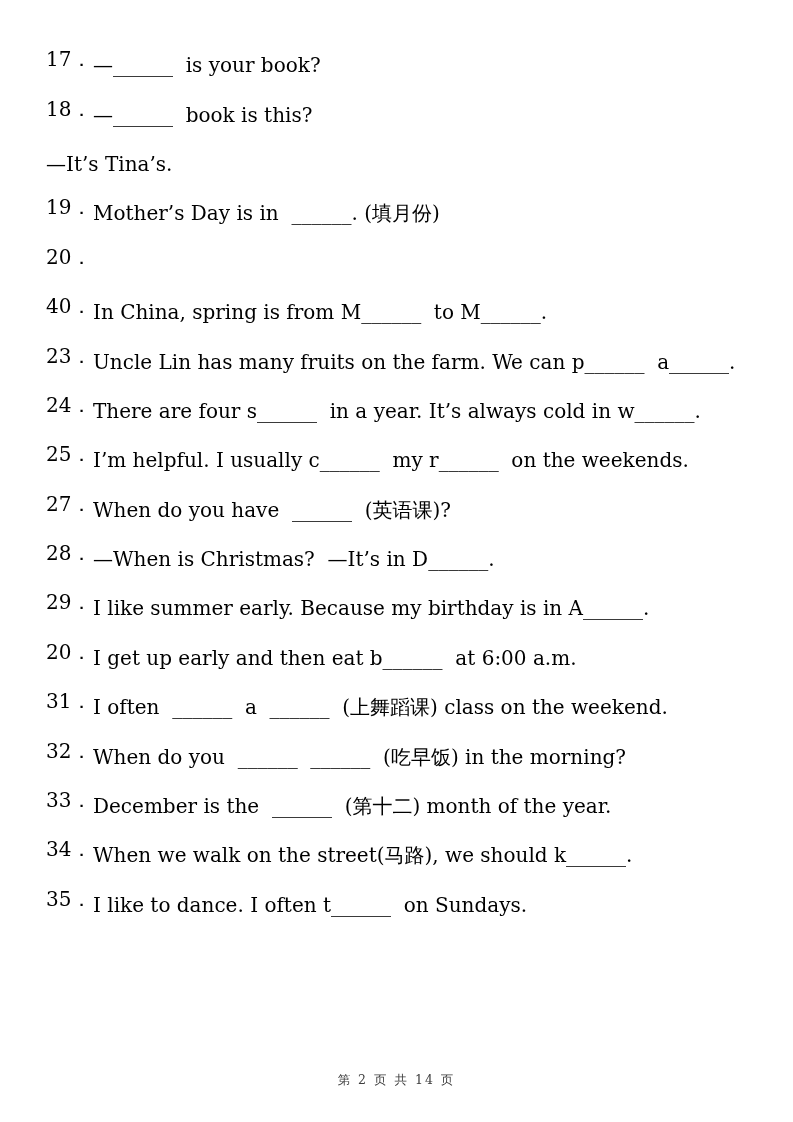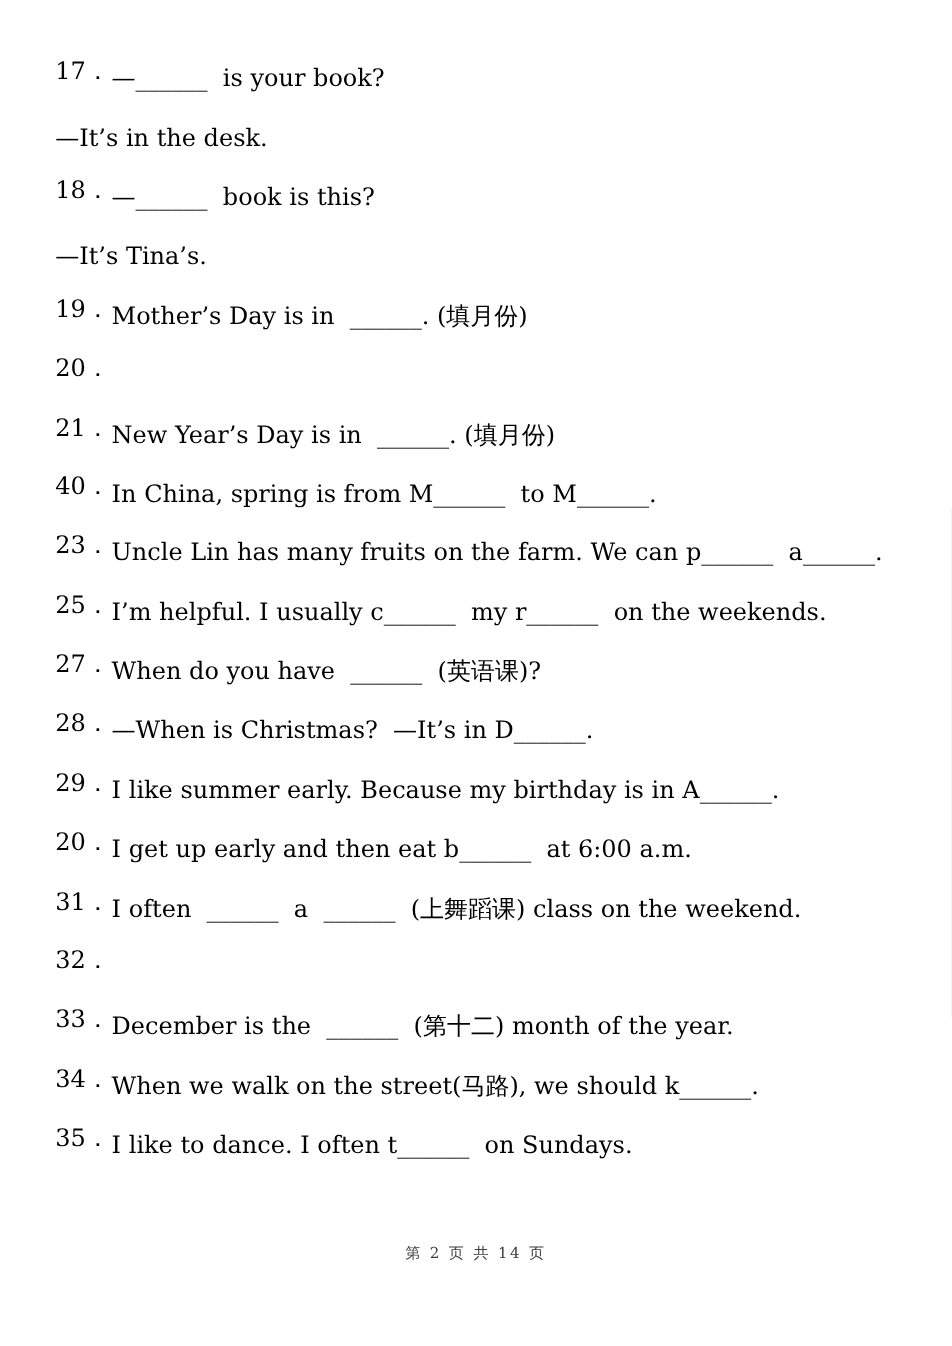--- a/index.html
+++ b/index.html
@@ -33,77 +33,74 @@
   }
   .num {
     flex: 0 0 47px;
   }
   .txt {
     flex: 1 1 auto;
     margin-top: 12px;
   }
   .footer {
     position: absolute;
-    top: 1036px;
+    top: 1072px;
     left: 0;
     width: 100%;
     text-align: center;
     font-size: 12.5px;
     color: #3d3d3d;
     letter-spacing: 2px;
   }
 </style>
 </head>
 <body>
 
 <div class="page">
   <div class="content">
 
     <div class="line">
       <span class="num">17．</span>
       <span class="txt">—______  is your book?</span>
     </div>
 
-    <div class="line">
-      <span class="txt">—It’s in the desk.</span>
-    </div>
 
     <div class="line">
       <span class="num">18．</span>
       <span class="txt">—______  book is this?</span>
     </div>
 
     <div class="line">
       <span class="txt">—It’s Tina’s.</span>
     </div>
 
     <div class="line">
       <span class="num">19．</span>
       <span class="txt">Mother’s Day is in  ______. (填月份)</span>
     </div>
 
     <div class="line">
       <span class="num">20．</span>
     </div>
 
-    <div class="line">
-      <span class="num">21．</span>
-      <span class="txt">New Year’s Day is in  ______. (填月份)</span>
-    </div>
 
     <div class="line">
       <span class="num">40．</span>
       <span class="txt">In China, spring is from M______  to M______.</span>
     </div>
 
     <div class="line">
       <span class="num">23．</span>
       <span class="txt">Uncle Lin has many fruits on the farm. We can p______  a______.</span>
     </div>
 
+    <div class="line">
+      <span class="num">24．</span>
+      <span class="txt">There are four s______  in a year. It’s always cold in w______.</span>
+    </div>
 
     <div class="line">
       <span class="num">25．</span>
       <span class="txt">I’m helpful. I usually c______  my r______  on the weekends.</span>
     </div>
 
 
     <div class="line">
       <span class="num">27．</span>
       <span class="txt">When do you have  ______  (英语课)?</span>
@@ -124,20 +121,21 @@
       <span class="txt">I get up early and then eat b______  at 6:00 a.m.</span>
     </div>
 
     <div class="line">
       <span class="num">31．</span>
       <span class="txt">I often  ______  a  ______  (上舞蹈课) class on the weekend.</span>
     </div>
 
     <div class="line">
       <span class="num">32．</span>
+      <span class="txt">When do you  ______  ______  (吃早饭) in the morning?</span>
     </div>
 
     <div class="line">
       <span class="num">33．</span>
       <span class="txt">December is the  ______  (第十二) month of the year.</span>
     </div>
 
     <div class="line">
       <span class="num">34．</span>
       <span class="txt">When we walk on the street(马路), we should k______.</span>

